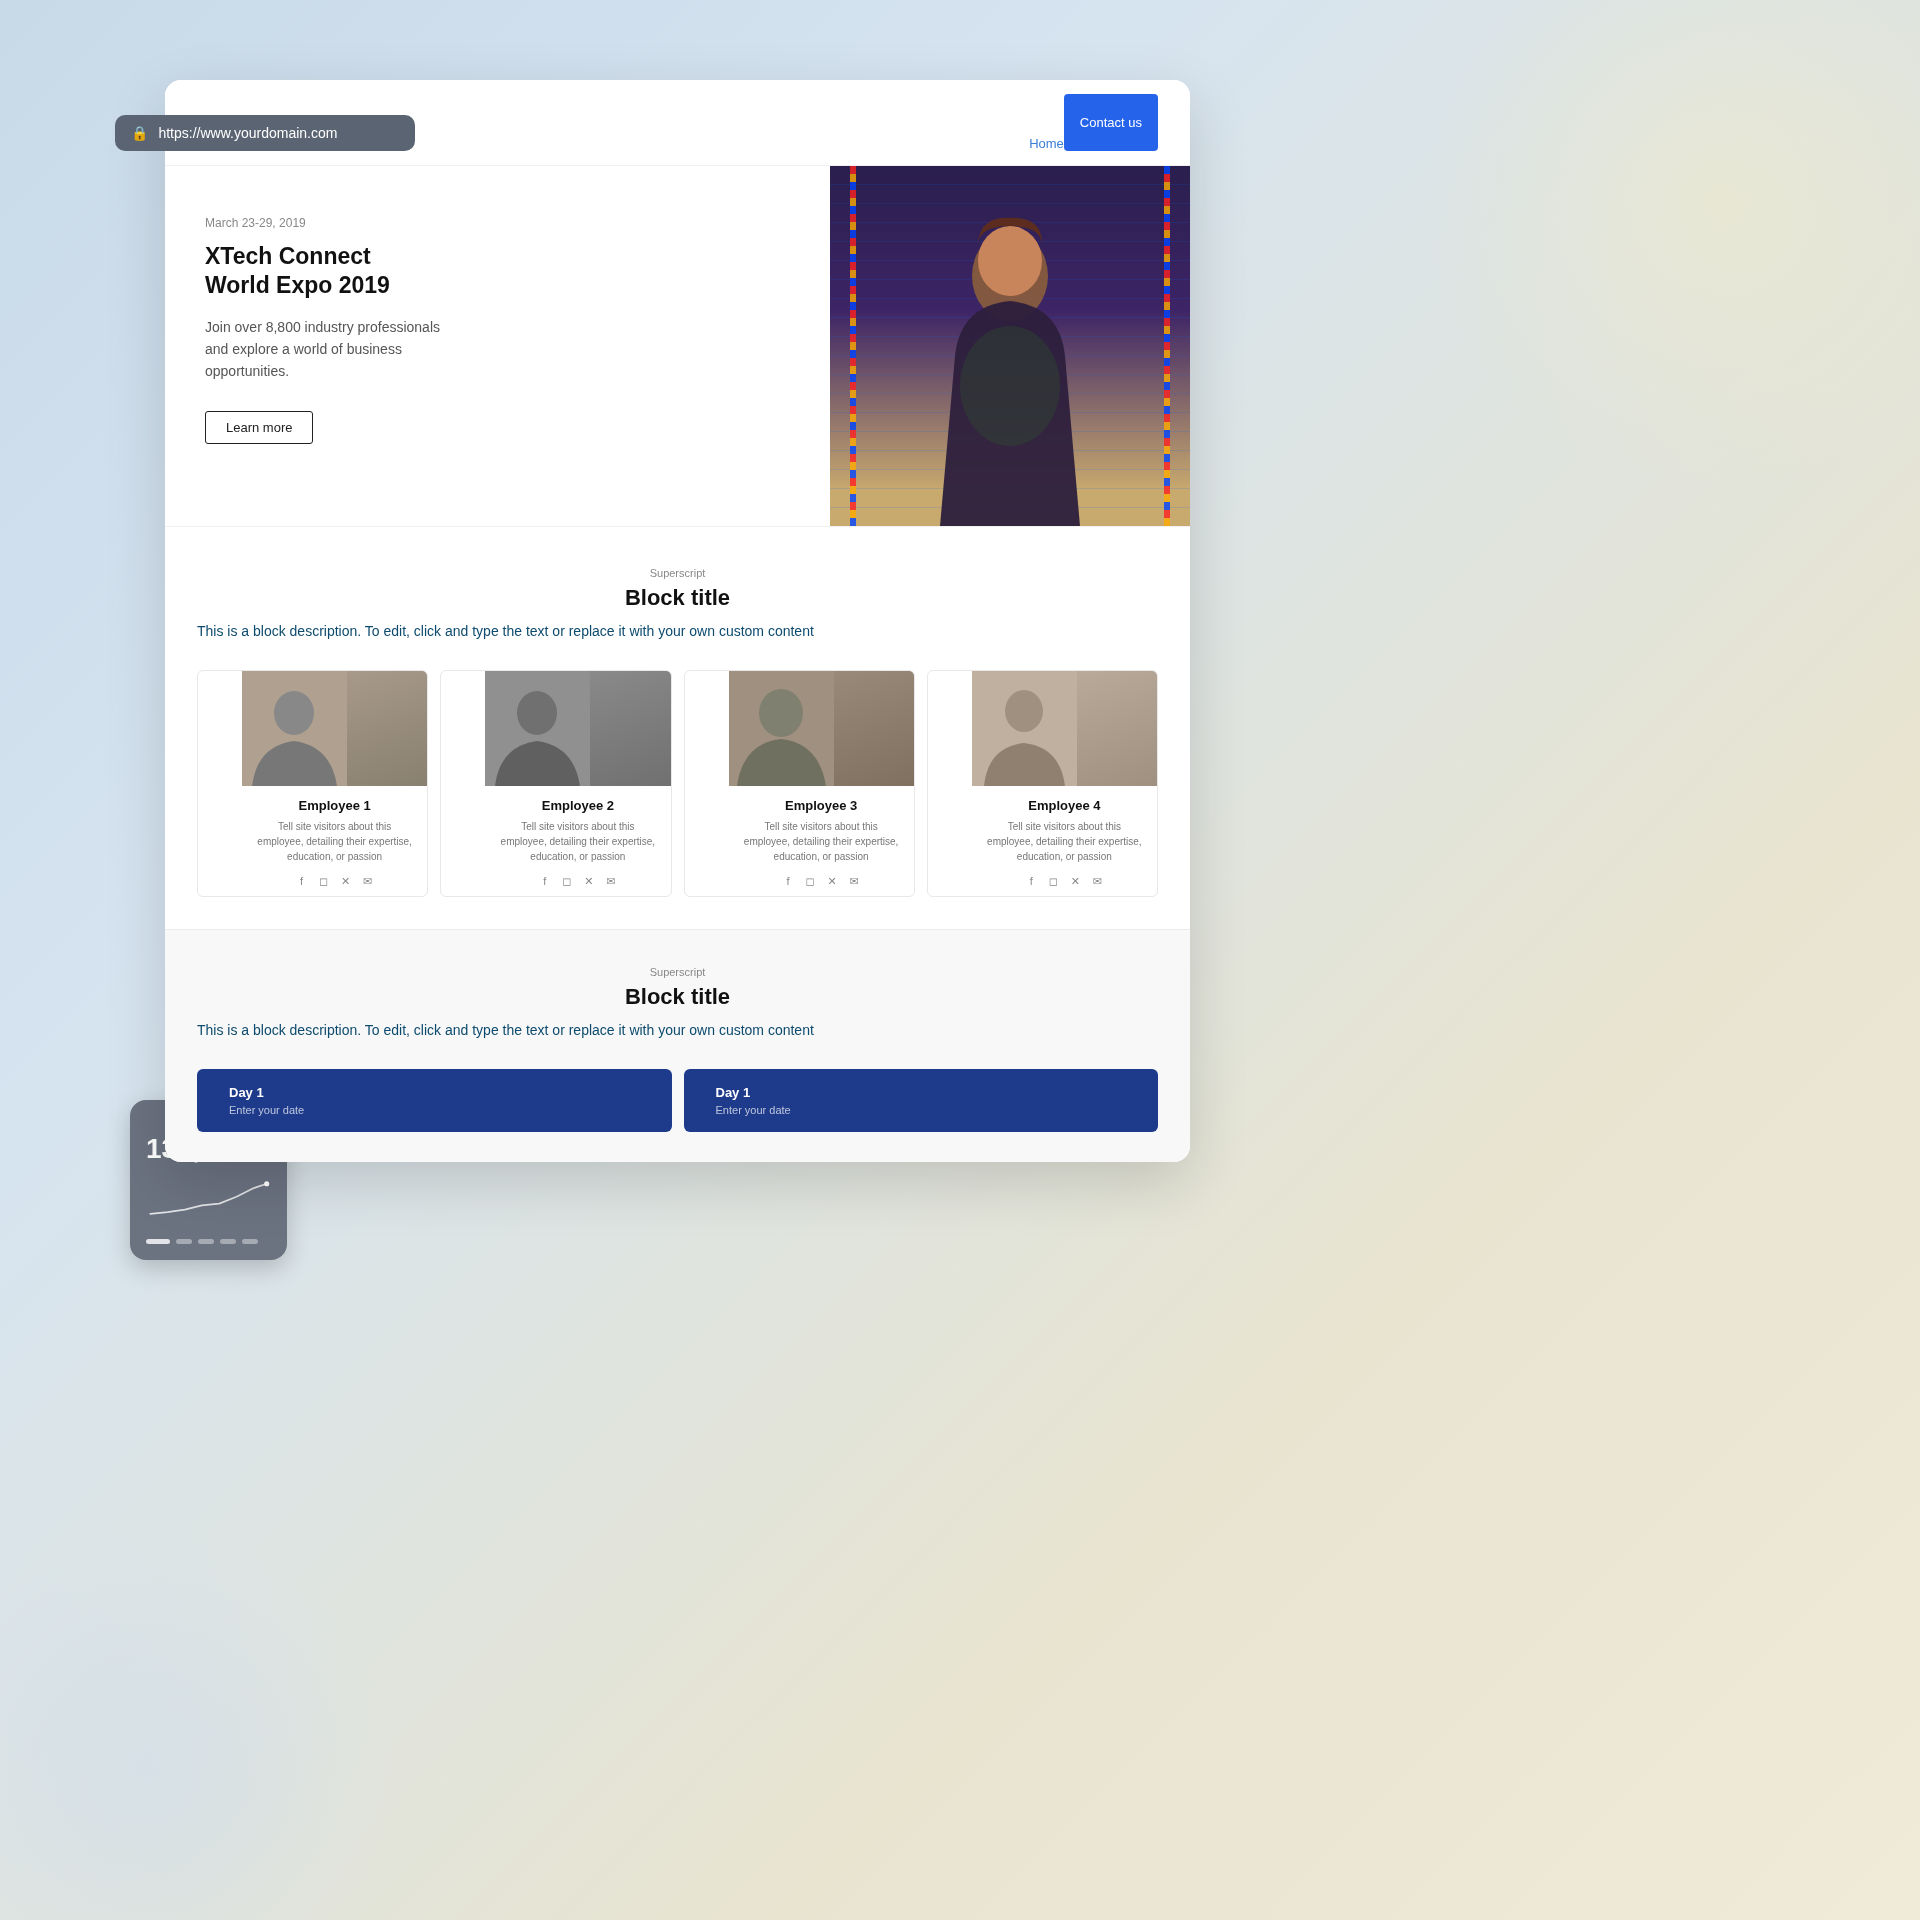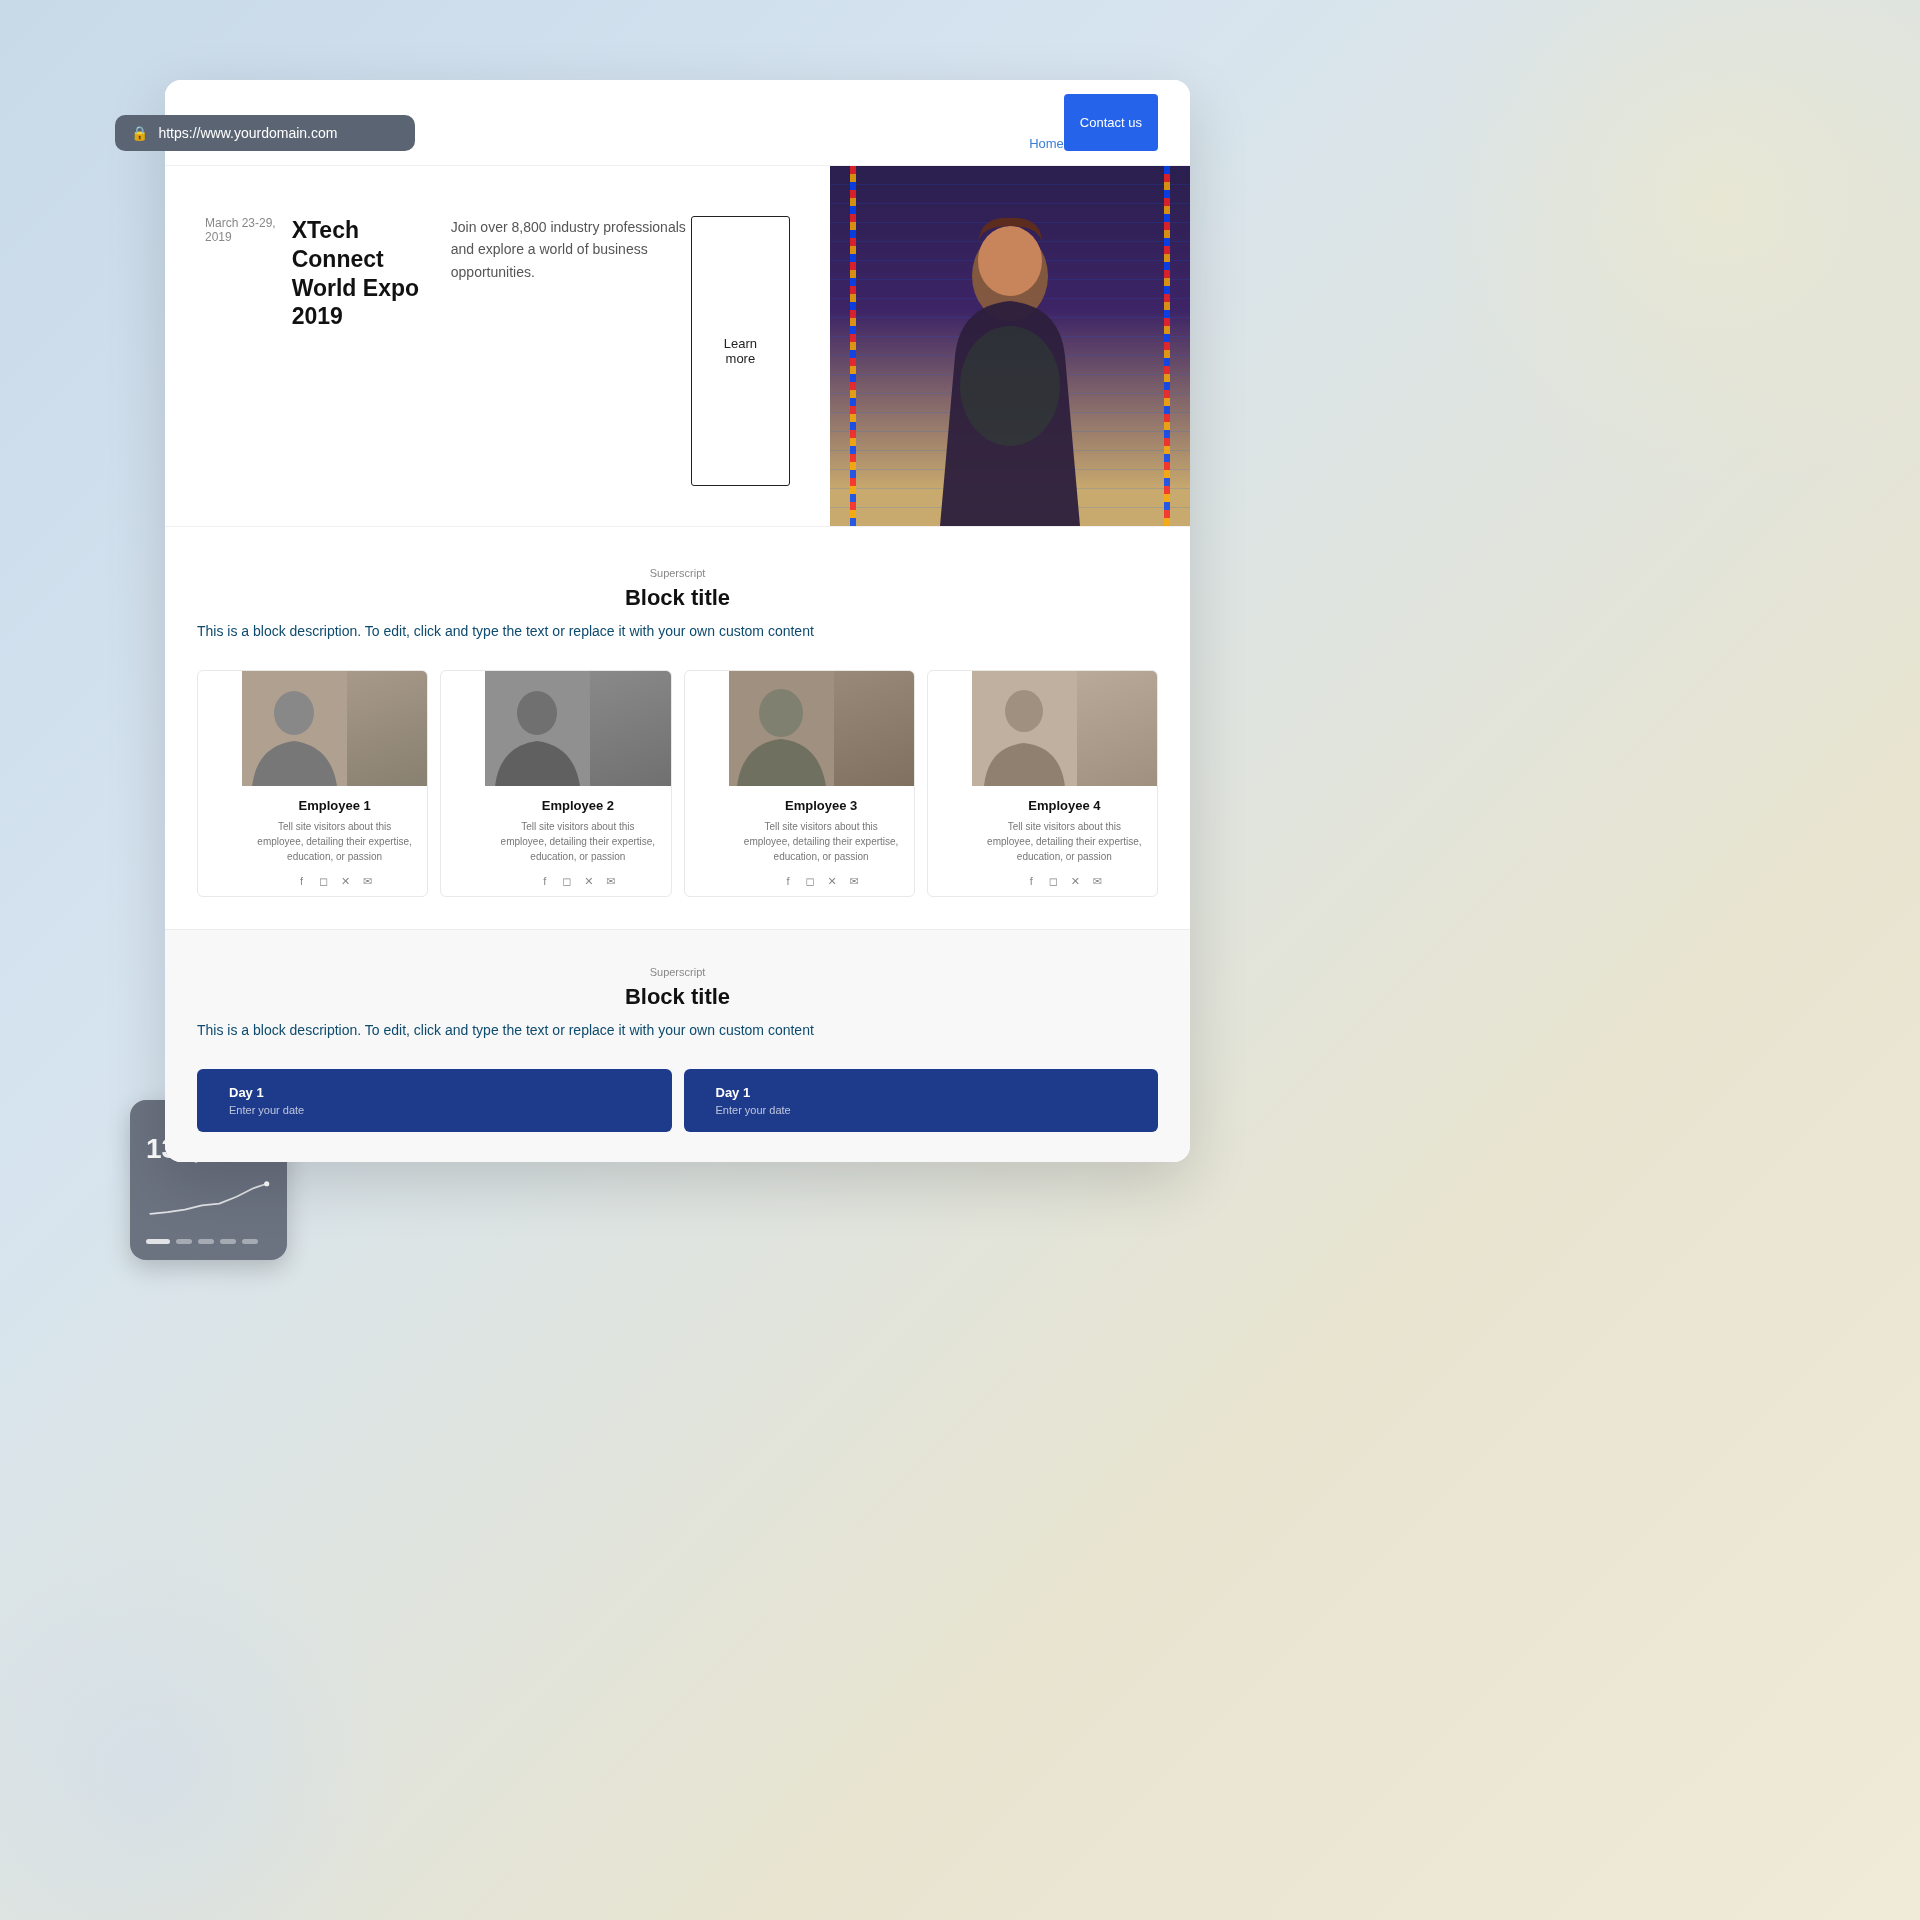--- a/index.html
+++ b/index.html
@@ -97,22 +97,22 @@
     
     .hero-section {
       display: flex;
       min-height: 360px;
       background: white;
     }
     .hero-content {
       flex: 1;
       padding: 50px 40px 40px 40px;
       display: flex;
-      flex-direction: row;
-      justify-content: space-between;
+      flex-direction: column;
+      justify-content: flex-start;
     }
     .hero-date {
       font-size: 12px;
       color: #888;
       margin-bottom: 12px;
     }
     .hero-title {
       font-size: 23px;
       font-weight: 700;
       color: #111;

